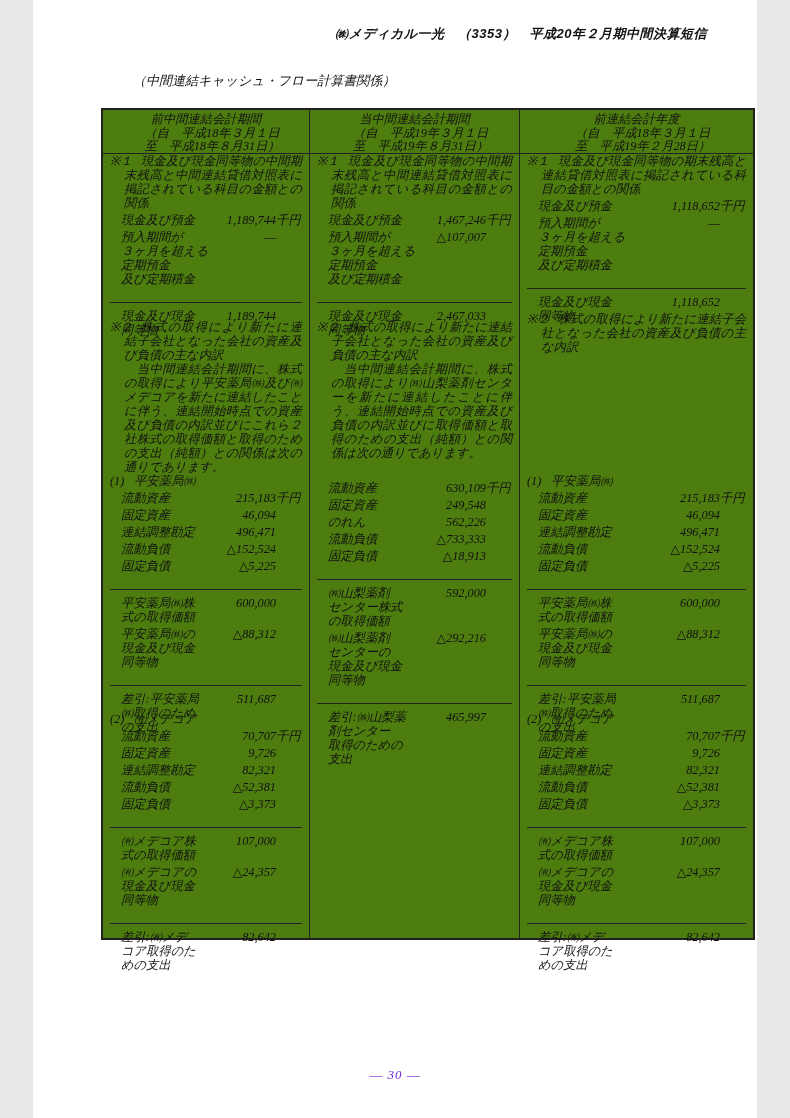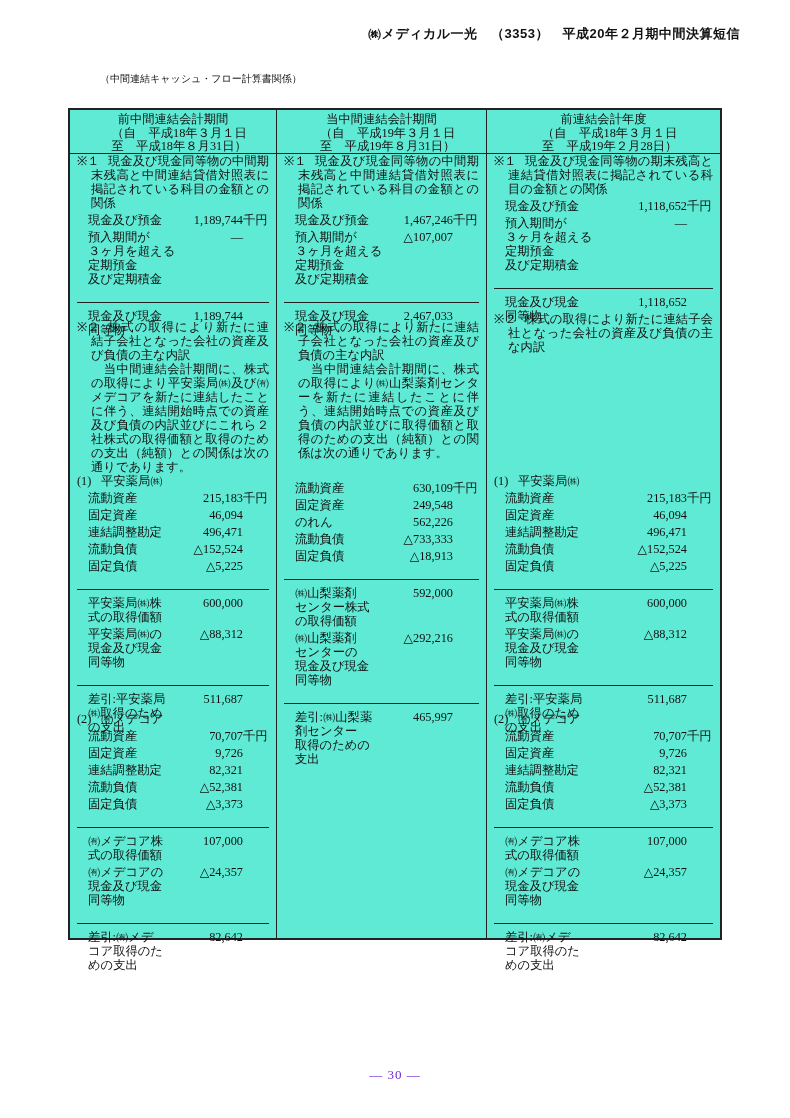--- a/index.html
+++ b/index.html
@@ -1,24 +1,24 @@
 <!DOCTYPE html>
 <html><head>
 <meta charset="utf-8">
 <style>
   html,body{margin:0;padding:0;background:#e8e8e8;}
-  .page{position:relative;width:790px;height:1118px;background:#ffffff;margin:0 auto;
-        font-family:"Liberation Serif","DejaVu Serif",serif;color:#111;overflow:hidden;}
+  .page{position:relative;width:724px;height:1118px;background:#ffffff;margin:0 auto;
+        font-family:"Liberation Serif","DejaVu Serif",serif;color:#111;overflow:hidden;font-style:italic;}
   .doc-header{position:absolute;top:25px;right:50px;
         font-family:"Liberation Sans","DejaVu Sans",sans-serif;font-weight:bold;
         font-size:13px;letter-spacing:0.5px;}
   .section-title{position:absolute;top:72px;left:100px;
-        font-family:"Liberation Sans","DejaVu Sans",sans-serif;font-size:10px;}
+        font-family:"Liberation Sans","DejaVu Sans",sans-serif;font-size:13px;}
   .note-table{position:absolute;left:68px;top:108px;width:654px;height:832px;
-        border:2px solid #222;box-sizing:border-box;background:#5eead4;}
+        border:2px solid #222;box-sizing:border-box;background:#4d7c0f;}
   .thead{display:flex;border-bottom:1px solid #222;height:44px;box-sizing:border-box;}
   .th{box-sizing:border-box;padding:3px 4px 0 4px;text-align:center;
         font-size:12.3px;line-height:13.5px;}
   .th.c0{width:207px;border-right:1px solid #222;}
   .th.c1{width:210px;border-right:1px solid #222;}
   .th.c2{flex:1;}
   .th-period{white-space:pre-line;display:inline-block;text-align:right;}
   .tbody{position:relative;display:flex;height:calc(100% - 44px);}
   .tcol{position:relative;box-sizing:border-box;}
   .tcol.c0{width:207px;border-right:1px solid #222;}

